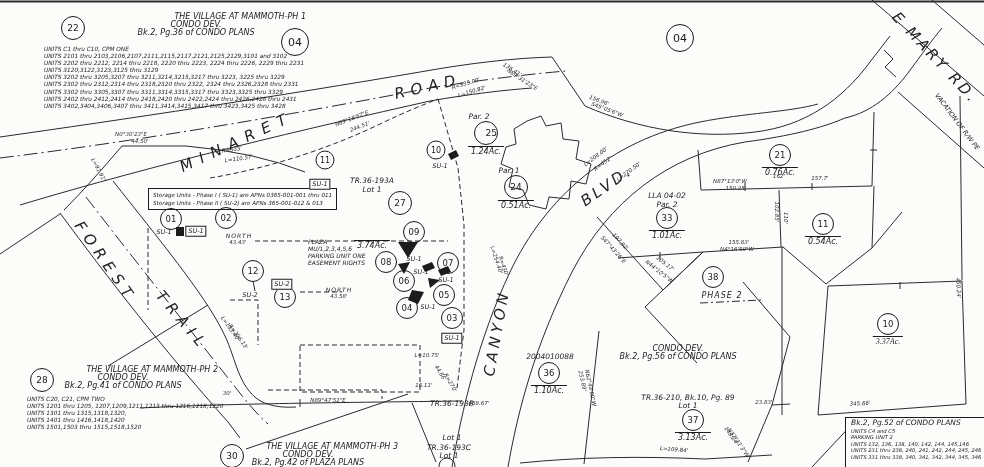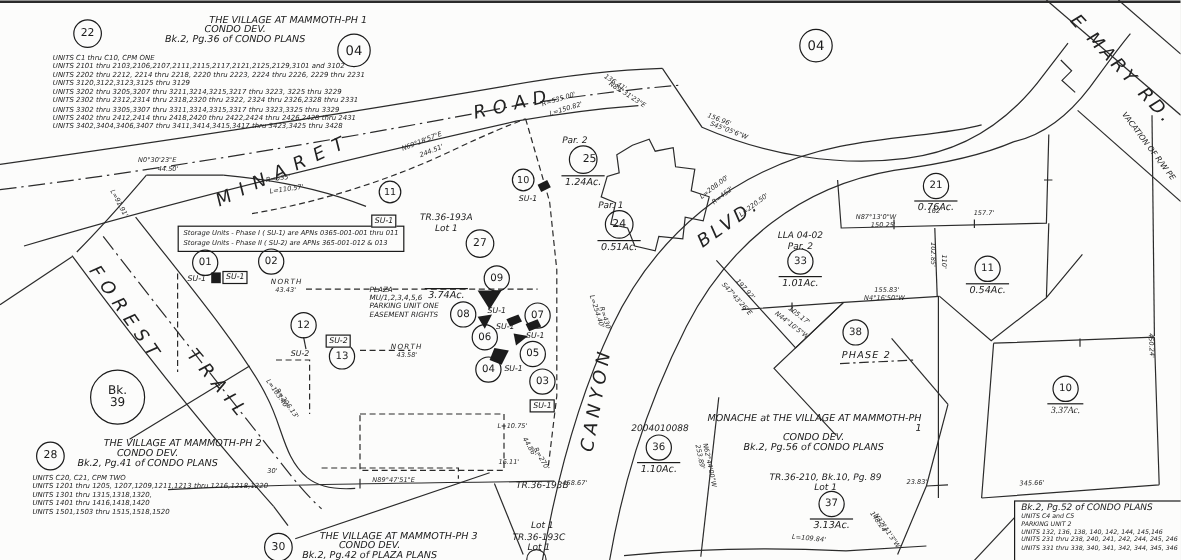--- a/index.html
+++ b/index.html
@@ -147,21 +147,20 @@
   <div>UNITS 1501,1503 thru 1515,1518,1520</div>
 </div>
 
 <div class="blk" style="left:218px;top:443px;width:180px;">
   <div class="t1">THE VILLAGE AT MAMMOTH-PH 3</div>
   <div class="t2">CONDO DEV.</div>
   <div class="t2">Bk.2, Pg.42 of PLAZA PLANS</div>
 </div>
 
 <div class="blk" style="left:588px;top:345px;width:180px;">
-  <div class="t1">MONACHE at THE VILLAGE AT MAMMOTH-PH 1</div>
   <div class="t2">CONDO DEV.</div>
   <div class="t2">Bk.2, Pg.56 of CONDO PLANS</div>
 </div>
 
 <div class="pg52box" style="left:845px;top:417px;width:138px;height:60px;">
   <div class="ttl">Bk.2, Pg.52 of CONDO PLANS</div>
   <div>UNITS C4 and C5</div>
   <div>PARKING UNIT 2</div>
   <div>UNITS 132, 136, 138, 140, 142, 144, 145,146</div>
   <div>UNITS 231 thru 238, 240, 241, 242, 244, 245, 246</div>
@@ -298,24 +297,20 @@
     </div>
 <span class="ac" style="left:693px;top:432px;">3.13Ac.</span>
 
 <div class="circ c22" style="left:42px;top:380px;">
       <span>28</span>
     </div>
 <div class="circ c22" style="left:232px;top:456px;">
       <span>30</span>
     </div>
 
-<div class="circ c44" style="left:98px;top:331px;">
-  <span>Bk.</span>
-  <span>39</span>
-</div>
 
 <div class="subox" style="left:320px;top:184px;"><span>SU-1</span></div>
 <span class="su" style="left:440px;top:166px;">SU-1</span>
 <span class="su" style="left:164px;top:232px;">SU-1</span>
 <div class="subox" style="left:196px;top:231px;"><span>SU-1</span></div>
 <span class="su" style="left:414px;top:259px;">SU-1</span>
 <span class="su" style="left:421px;top:272px;">SU-1</span>
 <span class="su" style="left:446px;top:280px;">SU-1</span>
 <span class="su" style="left:428px;top:307px;">SU-1</span>
 <div class="subox" style="left:452px;top:338px;"><span>SU-1</span></div>

